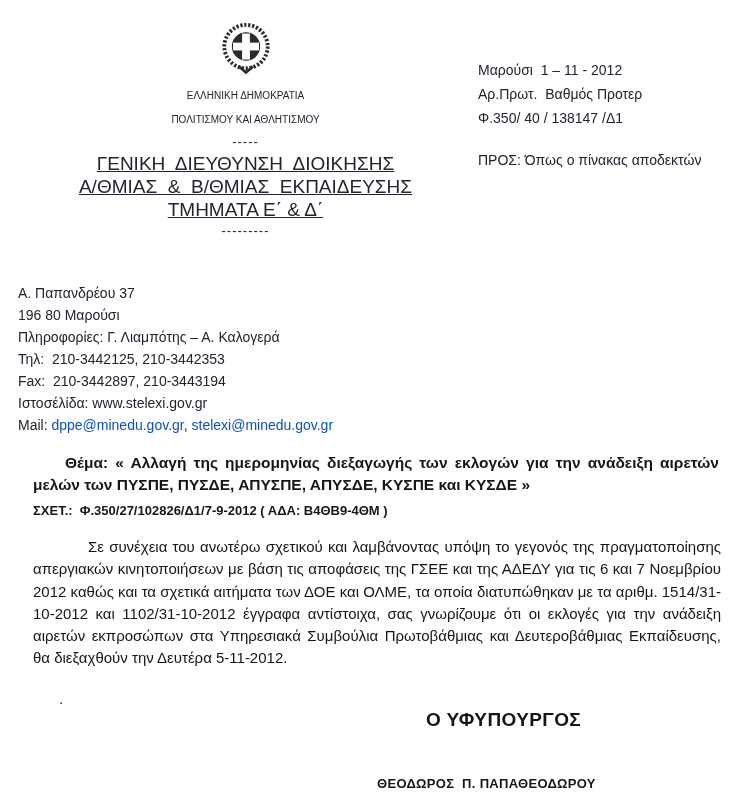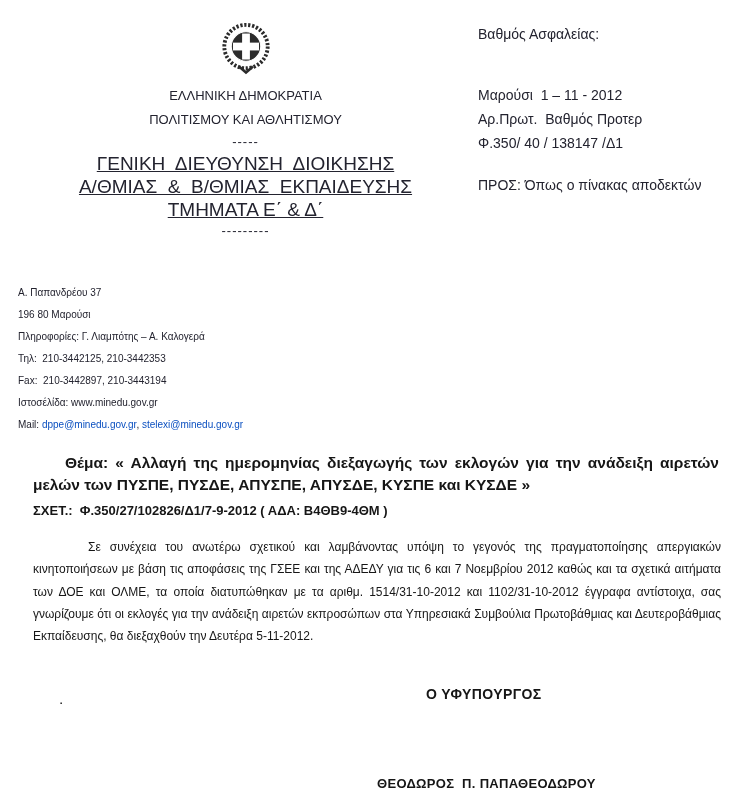--- a/index.html
+++ b/index.html
@@ -10,52 +10,52 @@
     font-family:"Liberation Sans", sans-serif;
     color:#23232f;
     overflow:hidden;
   }
   
   .header-left{
     position:absolute;left:28px;top:22px;width:435px;
     text-align:center;
   }
   .emblem-wrap{height:56px;margin-bottom:6px;}
-  .hl-line{font-size:13px;line-height:24px;white-space:pre-wrap;color:#23232f;}
+  .hl-line{font-size:10px;line-height:24px;white-space:pre-wrap;color:#23232f;}
   .hl-line.sub{line-height:23px;font-size:19px;text-decoration:underline;}
   .hl-divider{font-size:13px;line-height:20px;color:#23232f;letter-spacing:1px;}
   
   .header-right{position:absolute;left:478px;top:22px;width:262px;}
   .hr-line{font-size:14px;line-height:25px;white-space:pre-wrap;color:#23232f;}
   .hr-group2{margin-top:36px;}
   .hr-group2 .hr-line{line-height:24px;}
   .hr-group3{margin-top:18px;}
   
   .contact{position:absolute;left:18px;top:282px;width:400px;}
-  .ct-line{font-size:10px;line-height:22px;white-space:pre-wrap;color:#23232f;}
+  .ct-line{font-size:14px;line-height:22px;white-space:pre-wrap;color:#23232f;}
   .ct-line a{color:#0b50c0;cursor:pointer;}
   
   .subject{
     position:absolute;left:33px;top:452px;width:686px;
     font-size:15.5px;line-height:22px;font-weight:bold;color:#161616;
     text-align:justify;text-indent:32px;
   }
   .reference{
     position:absolute;left:33px;top:503px;width:686px;
     font-size:13px;font-weight:bold;color:#161616;white-space:pre-wrap;
   }
   .paragraph{
     position:absolute;left:33px;top:536px;width:688px;
-    font-size:12px;line-height:22.3px;color:#161616;
+    font-size:15px;line-height:22.3px;color:#161616;
     text-align:justify;text-indent:55px;
   }
   .stray-period{position:absolute;left:59px;top:690px;font-size:15.5px;color:#161616;}
   .sig-title{
-    position:absolute;left:426px;top:686px;
-    font-size:14px;font-weight:bold;color:#161616;letter-spacing:.4px;
+    position:absolute;left:426px;top:709px;
+    font-size:19px;font-weight:bold;color:#161616;letter-spacing:.4px;
   }
   .sig-name{
     position:absolute;left:377px;top:776px;
     font-size:13px;font-weight:bold;color:#161616;white-space:pre-wrap;letter-spacing:.3px;
   }
 </style>
 </head>
 <body>
 
 <div class="page">
@@ -80,39 +80,38 @@
     <div class="hl-line">ΠΟΛΙΤΙΣΜΟΥ ΚΑΙ ΑΘΛΗΤΙΣΜΟΥ</div>
     <div class="hl-divider">-----</div>
     <div class="hl-line sub">ΓΕΝΙΚΗ  ΔΙΕΥΘΥΝΣΗ  ΔΙΟΙΚΗΣΗΣ</div>
     <div class="hl-line sub">Α/ΘΜΙΑΣ  &amp;  Β/ΘΜΙΑΣ  ΕΚΠΑΙΔΕΥΣΗΣ</div>
     <div class="hl-line sub">ΤΜΗΜΑΤΑ Ε΄ &amp; Δ΄</div>
     <div class="hl-divider">---------</div>
   </div>
 
   <div class="header-right">
     <div class="hr-group1">
-      <div class="hr-line">Βαθμός Ασφαλείας:</div>
     </div>
     <div class="hr-group2">
       <div class="hr-line">Μαρούσι  1 – 11 - 2012</div>
       <div class="hr-line">Αρ.Πρωτ.  Βαθμός Προτερ</div>
       <div class="hr-line">Φ.350/ 40 / 138147 /Δ1</div>
     </div>
     <div class="hr-group3">
       <div class="hr-line">ΠΡΟΣ: Όπως ο πίνακας αποδεκτών</div>
     </div>
   </div>
 
   <div class="contact">
     <div class="ct-line">Α. Παπανδρέου 37</div>
     <div class="ct-line">196 80 Μαρούσι</div>
     <div class="ct-line">Πληροφορίες: Γ. Λιαμπότης – Α. Καλογερά</div>
     <div class="ct-line">Τηλ:  210-3442125, 210-3442353</div>
     <div class="ct-line">Fax:  210-3442897, 210-3443194</div>
-    <div class="ct-line"><span>Ιστοσέλίδα: </span><span>www.minedu.gov.gr</span></div>
+    <div class="ct-line"><span>Ιστοσέλίδα: </span><span>www.stelexi.gov.gr</span></div>
     <div class="ct-line"><span>Mail: </span><a>dppe@minedu.gov.gr</a><span>, </span><a>stelexi@minedu.gov.gr</a></div>
   </div>
 
   <div class="subject">Θέμα: « Αλλαγή της ημερομηνίας διεξαγωγής των εκλογών για την ανάδειξη αιρετών μελών των ΠΥΣΠΕ, ΠΥΣΔΕ, ΑΠΥΣΠΕ, ΑΠΥΣΔΕ, ΚΥΣΠΕ και ΚΥΣΔΕ »</div>
   <div class="reference">ΣΧΕΤ.:  Φ.350/27/102826/Δ1/7-9-2012 ( ΑΔΑ: Β4ΘΒ9-4ΘΜ )</div>
   <div class="paragraph">Σε συνέχεια του ανωτέρω σχετικού και λαμβάνοντας υπόψη το γεγονός της πραγματοποίησης απεργιακών κινητοποιήσεων με βάση τις αποφάσεις της ΓΣΕΕ και της ΑΔΕΔΥ για τις 6 και 7 Νοεμβρίου 2012 καθώς και τα σχετικά αιτήματα των ΔΟΕ και ΟΛΜΕ, τα οποία διατυπώθηκαν με τα αριθμ. 1514/31-10-2012 και 1102/31-10-2012 έγγραφα αντίστοιχα, σας γνωρίζουμε ότι οι εκλογές για την ανάδειξη αιρετών εκπροσώπων στα Υπηρεσιακά Συμβούλια Πρωτοβάθμιας και Δευτεροβάθμιας Εκπαίδευσης, θα διεξαχθούν την Δευτέρα 5-11-2012.</div>
 
   <div class="stray-period">.</div>
   <div class="sig-title">Ο ΥΦΥΠΟΥΡΓΟΣ</div>
   <div class="sig-name">ΘΕΟΔΩΡΟΣ  Π. ΠΑΠΑΘΕΟΔΩΡΟΥ</div>

